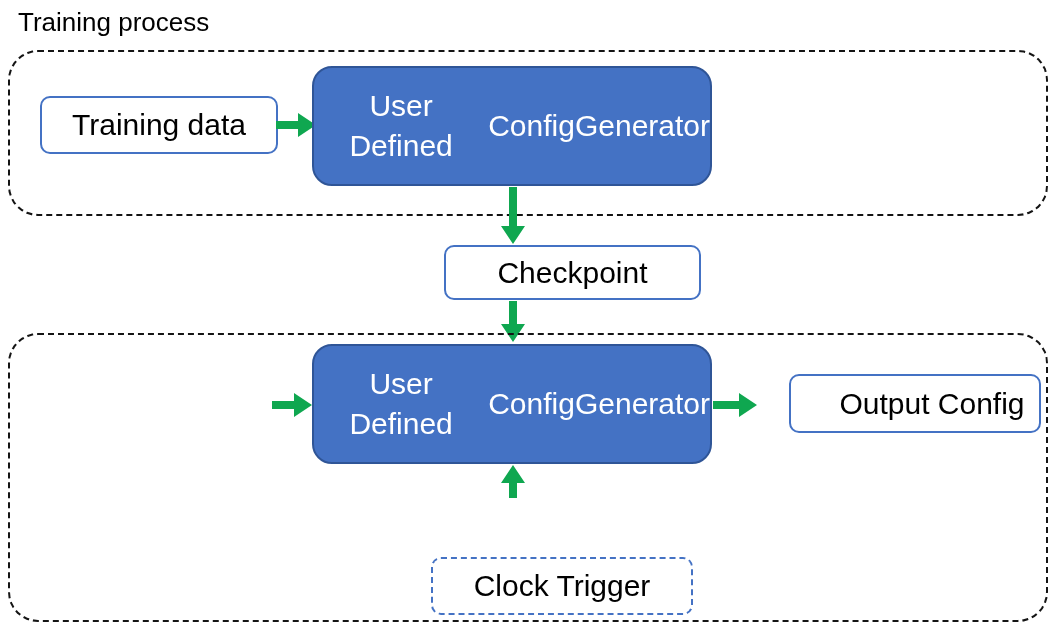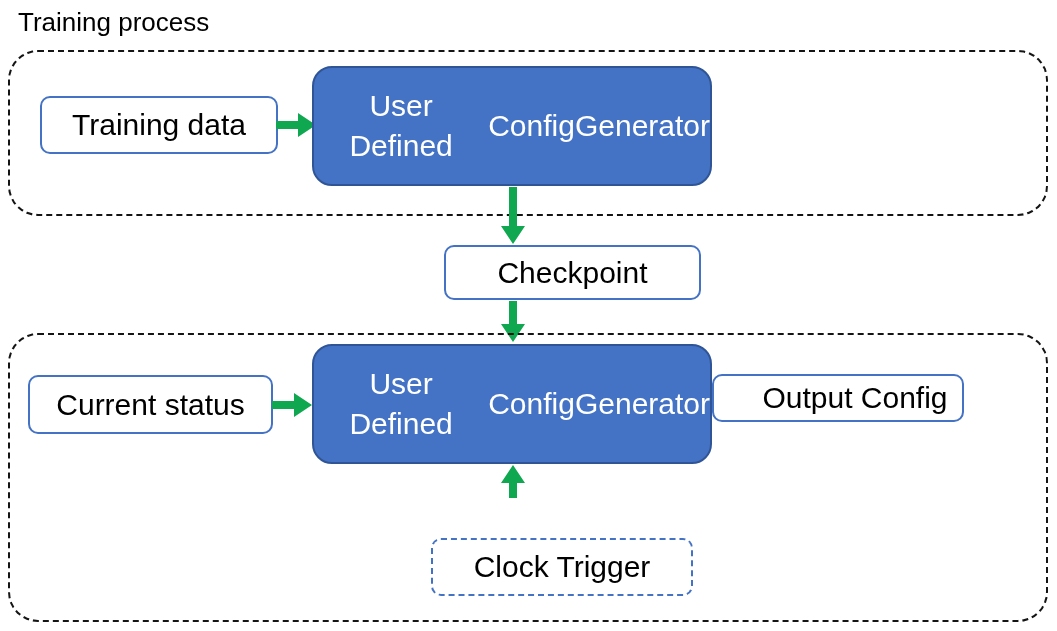--- a/index.html
+++ b/index.html
@@ -93,37 +93,36 @@
 
   <div class="node light" style="left:396px;top:245px;width:257px;height:55px;margin-left:48px;">Checkpoint</div>
 
   <svg class="arrow" style="left:500px;top:301px;" width="26" height="41" viewBox="0 0 26 41">
     <polygon points="9,0 17,0 17,23 25,23 13,41 1,23 9,23"></polygon>
   </svg>
 
 
   <div class="dashed-container" style="left:8px;top:333px;width:1040px;height:289px;"></div>
 
-  <div class="node light" style="left:28px;top:375px;width:245px;height:59px;">Current status</div>
 
   <svg class="arrow" style="left:272px;top:392px;" width="40" height="26" viewBox="0 0 40 26">
     <polygon points="0,9 22,9 22,1 40,13 22,25 22,17 0,17"></polygon>
   </svg>
 
   <div class="node blue" style="left:312px;top:344px;width:400px;height:120px;">
     <span>User Defined</span>
     <span>ConfigGenerator</span>
   </div>
 
   <svg class="arrow" style="left:713px;top:392px;" width="44" height="26" viewBox="0 0 44 26">
     <polygon points="0,9 26,9 26,1 44,13 26,25 26,17 0,17"></polygon>
   </svg>
 
-  <div class="node light" style="left:712px;top:374px;width:252px;height:48px;padding-left:34px;">Output Config</div>
+  <div class="node light" style="left:789px;top:374px;width:252px;height:59px;padding-left:34px;">Output Config</div>
 
   <svg class="arrow" style="left:500px;top:465px;" width="26" height="33" viewBox="0 0 26 33">
     <polygon points="13,0 25,18 17,18 17,33 9,33 9,18 1,18"></polygon>
   </svg>
 
 
-  <div class="node trigger" style="left:431px;top:538px;width:262px;height:58px;z-index:2;">Clock Trigger</div>
+  <div class="node trigger" style="left:431px;top:557px;width:262px;height:58px;z-index:2;">Clock Trigger</div>
 
 </div>
 
 </body></html>

